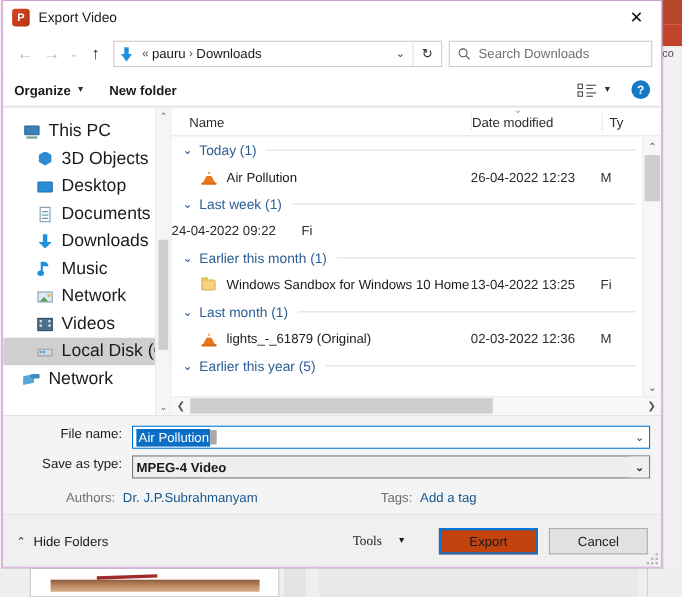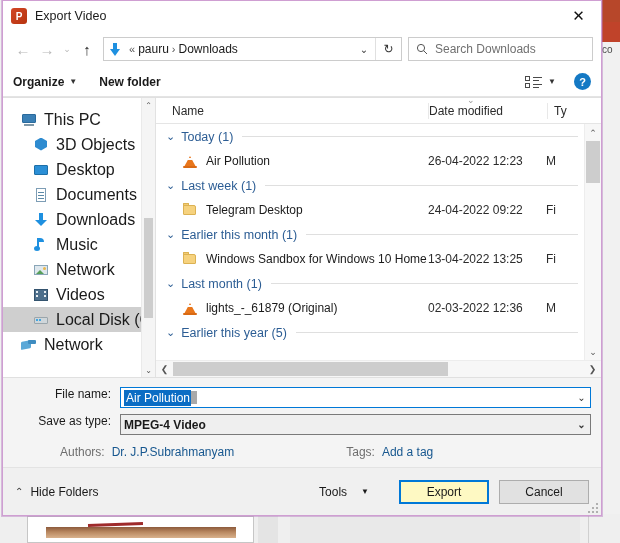--- a/index.html
+++ b/index.html
@@ -371,31 +371,31 @@
   
   .footer {
     flex: 0 0 48px; display: flex; align-items: center;
     padding: 0 12px; background: #f0f0f0;
     border-top: 1px solid #e3e3e3;
     position: relative;
   }
   .hide-folders { display: flex; align-items: center; font-size: 12px; color: #1a1a1a; }
   .hide-folders .chev { font-size: 10px; margin-right: 7px; color: #333; }
   .footer-spacer { flex: 1 1 auto; }
-  .tools { display: flex; align-items: center; font-size: 12px; color: #1a1a1a; margin-right: 20px; }
+  .tools { display: flex; align-items: center; font-size: 12px; color: #1a1a1a; margin-right: 20px; font-family: Liberation Serif, serif; }
   .tools .caret { font-size: 8px; margin-left: 14px; }
   .btn {
     width: 90px; height: 24px; font-size: 12px;
     background: #e1e1e1; border: 1px solid #adadad; color: #1a1a1a;
     display: flex; align-items: center; justify-content: center;
     margin-left: 10px;
   }
   .btn.default {
     border: 1px solid #0078d7; box-shadow: 0 0 0 1px #0078d7 inset;
-    background: #fef9c3;
+    background: #c2410c;
   }
   .resize-grip {
     position: absolute; right: 3px; bottom: 2px; width: 11px; height: 11px;
   }
   .resize-grip i {
     position: absolute; width: 2px; height: 2px; background: #b0b0b0; display: block;
   }
 </style>
 </head>
 <body>
@@ -612,27 +612,20 @@
           <span class="fdate">26-04-2022 12:23</span>
           <span class="ftype">M</span>
         </div>
 
         <div class="grp">
           <span class="chev">⌄</span>
           <span>Last week (1)</span>
           <span class="rule"></span>
         </div>
         <div class="frow">
-          <span class="fname">
-            <span class="fic ic-folder">
-                <i class="tab"></i>
-                <i class="back"></i>
-              </span>
-            <span>Telegram Desktop</span>
-          </span>
           <span class="fdate">24-04-2022 09:22</span>
           <span class="ftype">Fi</span>
         </div>
 
         <div class="grp">
           <span class="chev">⌄</span>
           <span>Earlier this month (1)</span>
           <span class="rule"></span>
         </div>
         <div class="frow">

